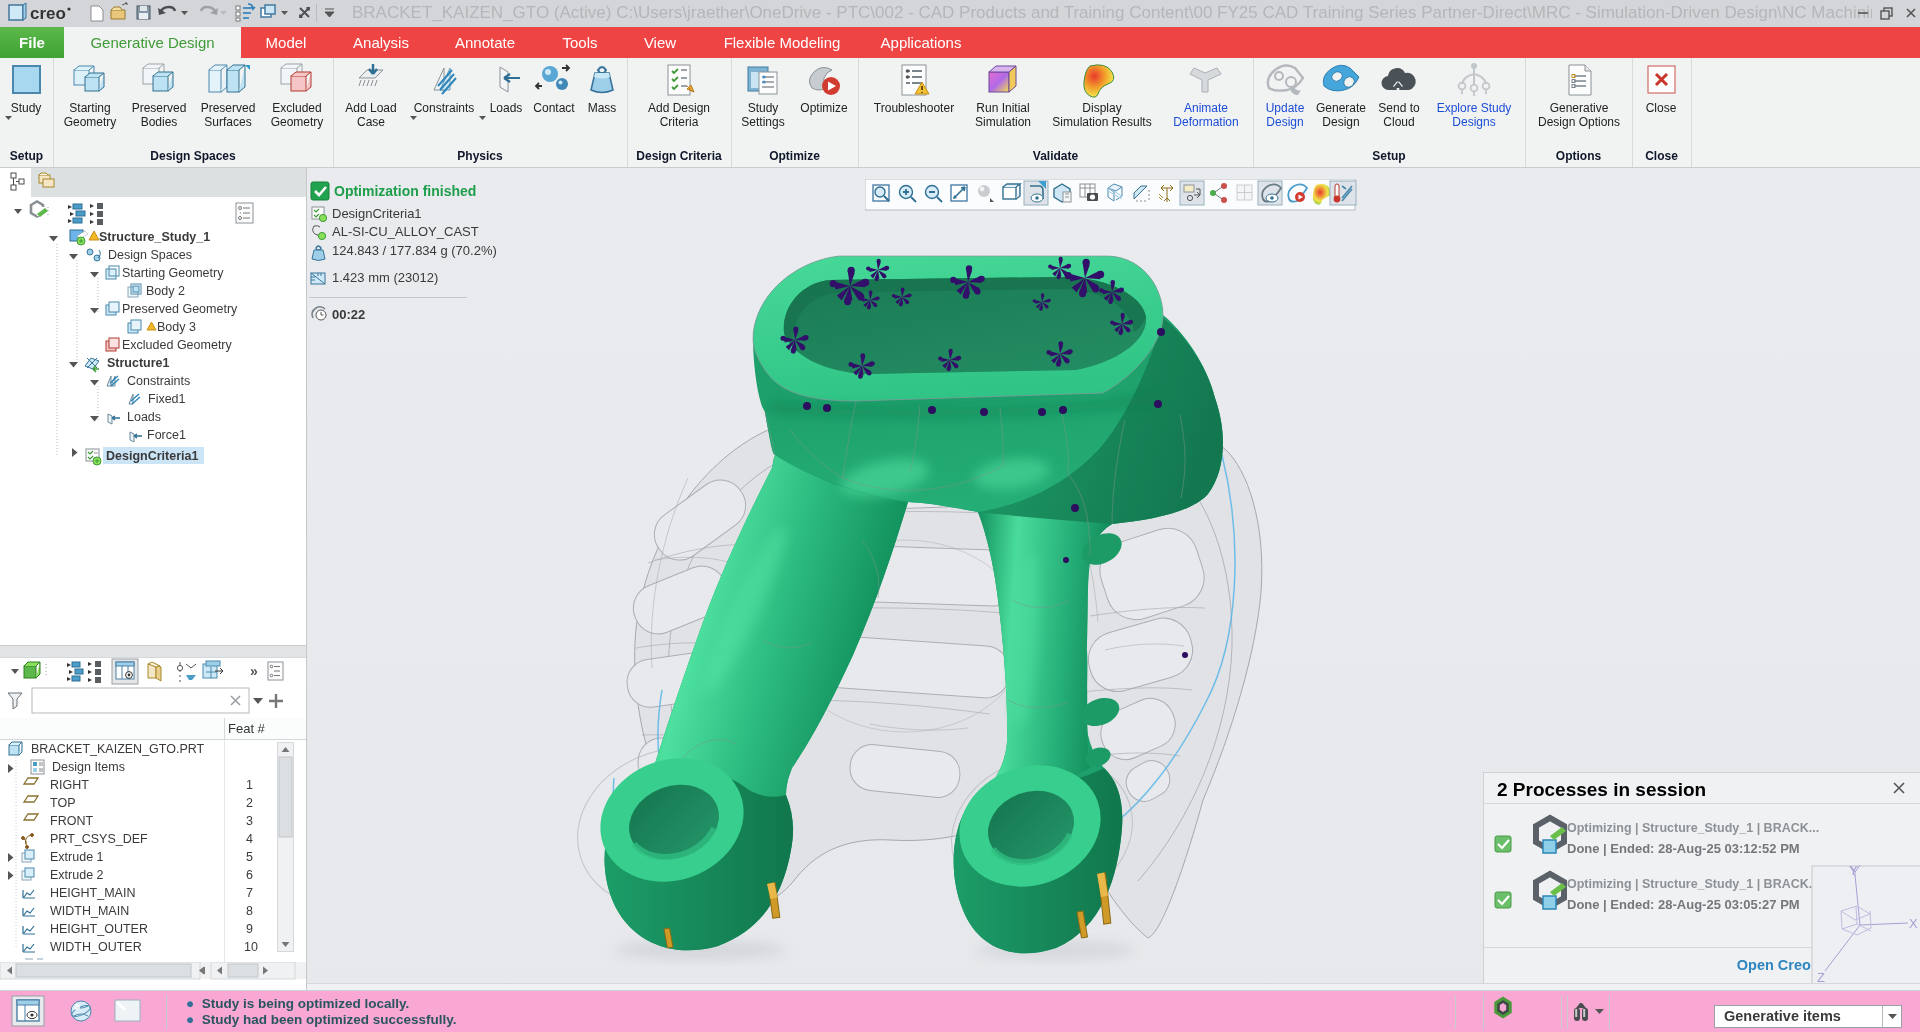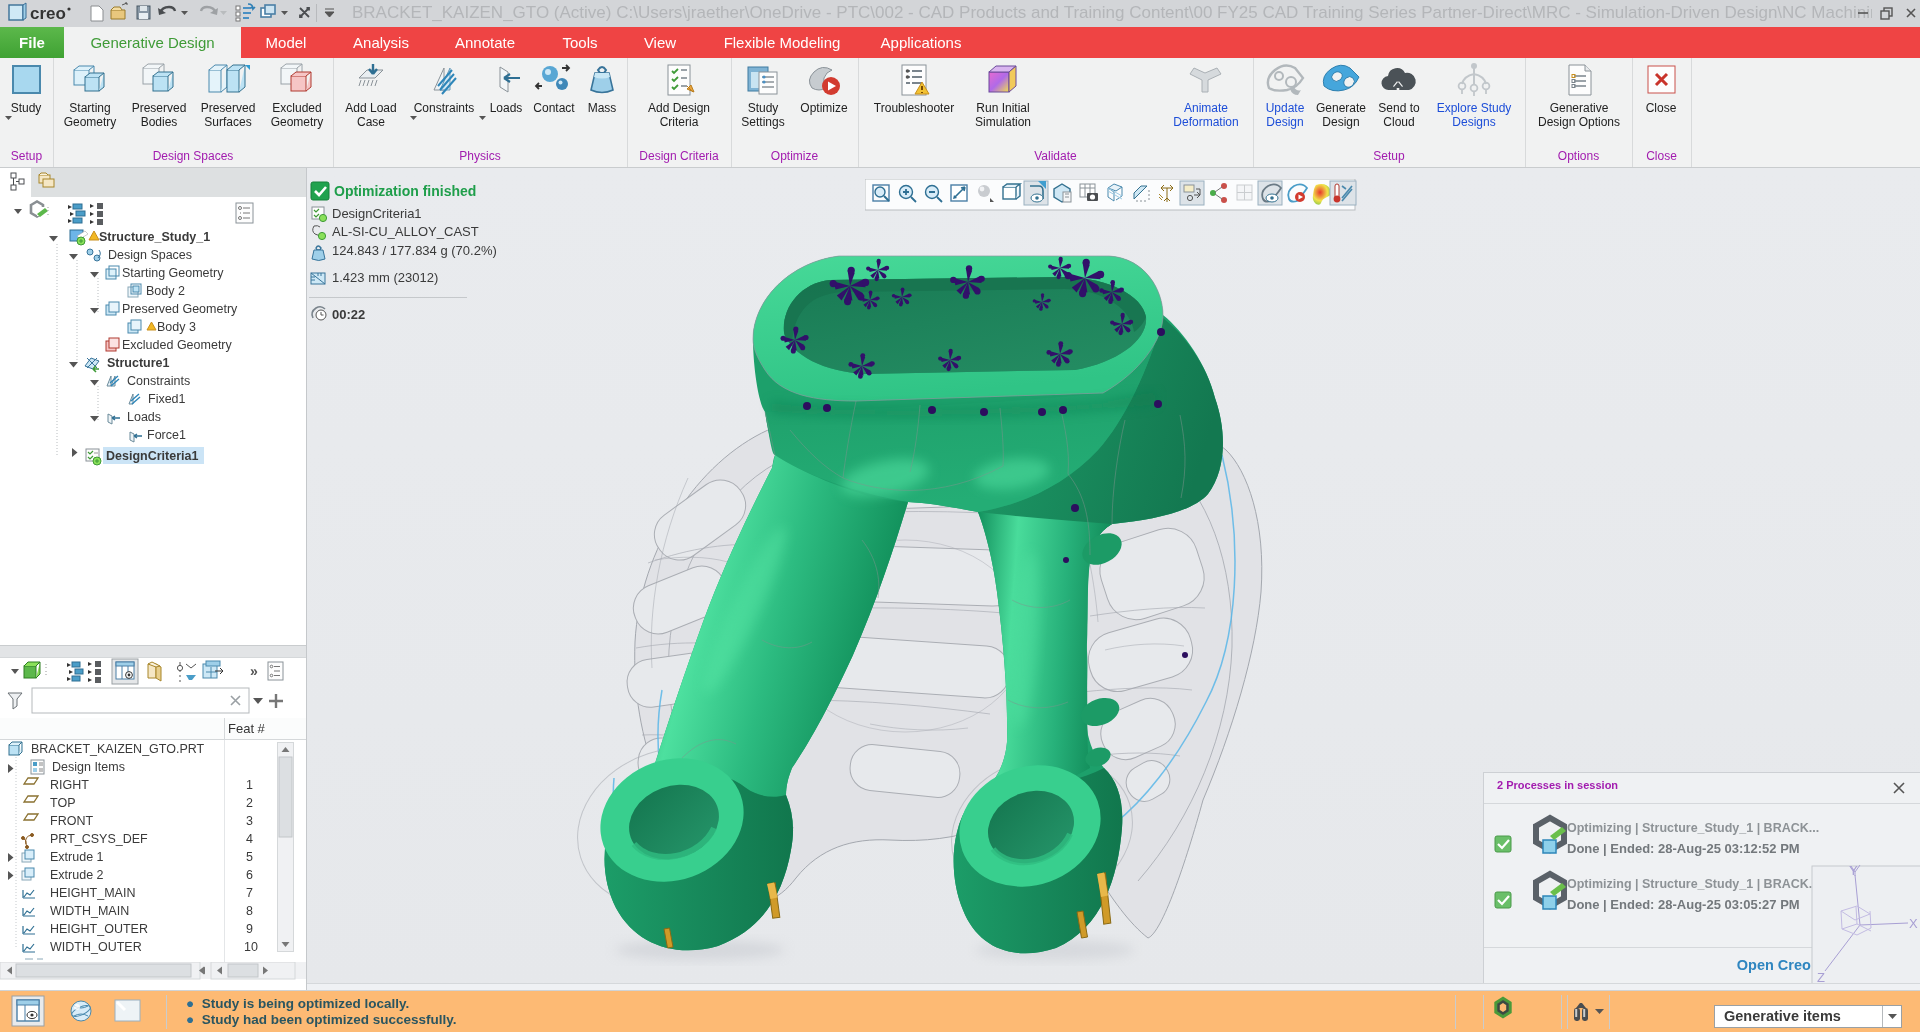--- a/index.html
+++ b/index.html
@@ -1,22 +1,22 @@
 <!DOCTYPE html>
 <html><head><meta charset="utf-8"><style>
 *{margin:0;padding:0;box-sizing:border-box}
 html,body{width:1920px;height:1032px;overflow:hidden;font-family:"Liberation Sans",sans-serif;background:#e8eaed}
 #titlebar{position:absolute;left:0;top:0;width:1920px;height:27px;background:#d3d5d8;display:flex;align-items:flex-start}
 #tabbar{position:absolute;left:0;top:27px;width:1920px;height:31px;background:#ef4444;font-size:0;white-space:nowrap}
 #ribbon{position:absolute;left:0;top:58px;width:1920px;height:110px;background:#f1f2f2;border-bottom:1px solid #c9ccce}
 #leftpanel{position:absolute;left:0;top:168px;width:307px;height:822px;background:#fff;border-right:1px solid #c5c8cb}
 #viewport{position:absolute;left:307px;top:168px;width:1613px;height:822px;background:linear-gradient(#e9ebee,#e6e8eb)}
-#statusbar{position:absolute;left:0;top:990px;width:1920px;height:42px;background:#fdba74;border-top:1px solid #d0d3d5}
+#statusbar{position:absolute;left:0;top:990px;width:1920px;height:42px;background:#f9a8d4;border-top:1px solid #d0d3d5}
 .tab{display:inline-block;color:#fff;font-size:15px;text-align:center;line-height:31px;vertical-align:top}
-.grplabel{position:absolute;top:91px;font-size:12px;font-weight:normal;color:#a21caf;text-align:center;white-space:nowrap}
+.grplabel{position:absolute;top:91px;font-size:12px;font-weight:bold;color:#0f172a;text-align:center;white-space:nowrap}
 .rsep{position:absolute;top:0;width:1px;height:109px;background:#d8dadb}
 .rbtn{position:absolute;top:4px;text-align:center;font-size:12px;color:#222;line-height:14px}
 .rbtn .ic{margin:0 auto 3px auto}
 .dis{color:#1d4ed8}
 svg{display:block}
 </style></head>
 <body>
 
 <div id="titlebar">
   <svg width="340" height="27" style="flex:0 0 auto">
@@ -213,20 +213,31 @@
           <linearGradient id="simg" x1="0" y1="0" x2="1" y2="1">
             <stop offset="0" stop-color="#e86ad0"></stop>
             <stop offset=".5" stop-color="#b06ae8"></stop>
             <stop offset="1" stop-color="#f2e24a"></stop>
           </linearGradient>
         </defs>
     <rect x="8" y="10" width="20" height="20" fill="url(#simg)" stroke="#6a4a9a"></rect>
     <path d="M8 10 l7 -6 h20 l-7 6 z" fill="#d9b5ef" stroke="#6a4a9a"></path>
     <path d="M28 10 l7 -6 v20 l-7 6 z" fill="#f2ca5a" stroke="#6a4a9a"></path>
   </svg>Run Initial<br>Simulation</div>
+  <div class="rbtn" style="left:1037px;width:130px"><svg class="ic" width="44" height="36">
+    <defs>
+          <radialGradient id="resg" cx=".35" cy=".35" r=".9">
+            <stop offset="0" stop-color="#e8392b"></stop>
+            <stop offset=".4" stop-color="#f2a02b"></stop>
+            <stop offset=".7" stop-color="#f2e24a"></stop>
+            <stop offset="1" stop-color="#4ab54a"></stop>
+          </radialGradient>
+        </defs>
+    <path d="M10 4 q16 -4 22 6 q5 9 -4 12 q-8 3 -10 10 q-2 5 -8 2 q-7 -4 -6 -14 q1 -12 6 -16 z" fill="url(#resg)" stroke="#3f8f3f"></path>
+  </svg>Display<br>Simulation Results</div>
   <div class="rbtn dis" style="left:1163px;width:86px"><svg class="ic" width="40" height="36">
     <path d="M4 12 l12 6 v12 l6 0 v-12 l13 -6 l-4 -6 l-12 5 l-11 -5 z" fill="#d6dadd" stroke="#aab0b5"></path>
   </svg>Animate<br>Deformation</div>
   <div class="rbtn dis" style="left:1257px;width:56px"><svg class="ic" width="44" height="36">
     <path d="M6 26 q-4 -10 6 -18 q10 -8 20 -2 l8 10 q-6 10 -16 12 q-12 2 -18 -2 z" fill="none" stroke="#b2b8bc" stroke-width="2.4"></path>
     <circle cx="16" cy="14" r="4" fill="none" stroke="#b2b8bc" stroke-width="2"></circle>
     <circle cx="28" cy="20" r="5" fill="none" stroke="#b2b8bc" stroke-width="2"></circle>
     <path d="M30 24 q4 6 8 4 l-3 5 q-6 0 -8 -6" fill="#b2b8bc"></path>
   </svg>Update<br>Design</div>
   <div class="rbtn" style="left:1313px;width:56px"><svg class="ic" width="44" height="36">
@@ -865,21 +876,21 @@
     <g transform="translate(462,0)">
           <rect x="-2" y="-1" width="26" height="24" fill="#dde3e8" stroke="#9ab0c0"></rect>
           <rect x="3" y="2" width="4" height="14" rx="2" fill="#fff" stroke="#b03a30"></rect>
           <circle cx="5" cy="17" r="3.4" fill="#c9342b"></circle>
           <path d="M10 16 l10 -12 m-10 15 l10 -12 m-10 -3 l4 3" stroke="#4a89ad" stroke-width="1.6"></path>
         </g>
   </g>
 </svg>
 
 <div style="position:absolute;left:1176px;top:604px;width:437px;height:214px;background:#eff1f3;border:1px solid #cdd0d4;border-right:none">
-  <div style="position:absolute;left:13px;top:6px;font-size:11px;font-weight:bold;color:#a21caf">2 Processes in session</div>
+  <div style="position:absolute;left:13px;top:6px;font-size:19px;font-weight:bold;color:#000000">2 Processes in session</div>
   <svg width="14" height="14" style="position:absolute;right:14px;top:8px">
         <path d="M2 2 l10 10 m0 -10 l-10 10" stroke="#555" stroke-width="1.6"></path>
       </svg>
   <div style="position:absolute;left:0;top:30px;width:437px;height:1px;background:#d5d8db"></div>
   <svg width="437" height="150" style="position:absolute;left:0;top:36px" font-family="Liberation Sans">
     <g transform="translate(0,5)">
       <rect x="11" y="22" width="16" height="16" rx="2" fill="#6abf69" stroke="#4a9a4a"></rect>
           <path d="M14 30 l4 4 l7 -8" stroke="#fff" stroke-width="2.2" fill="none"></path>
       <path d="M52 12 l14 -8 l14 8 v16 l-14 8 l-14 -8 z" fill="none" stroke="#5a6168" stroke-width="6"></path>
       <rect x="59" y="26" width="13" height="13" fill="#8ed0ea" stroke="#2e86b9" stroke-width="1.5"></rect>

